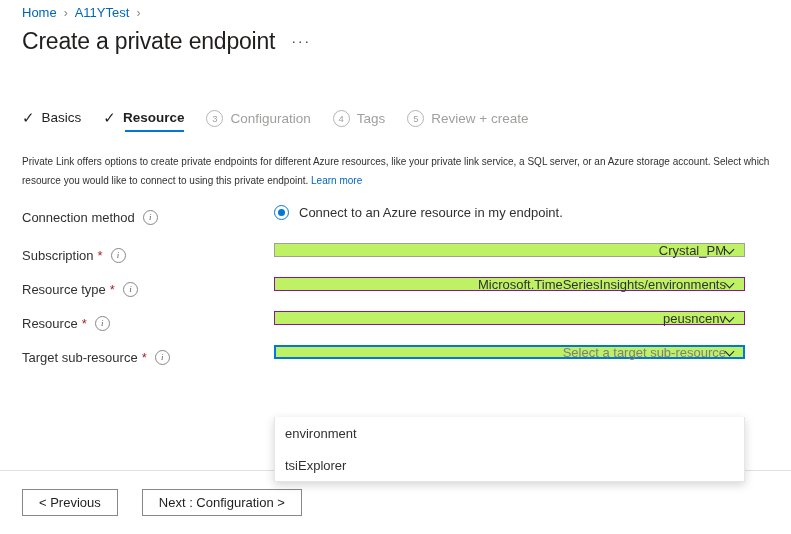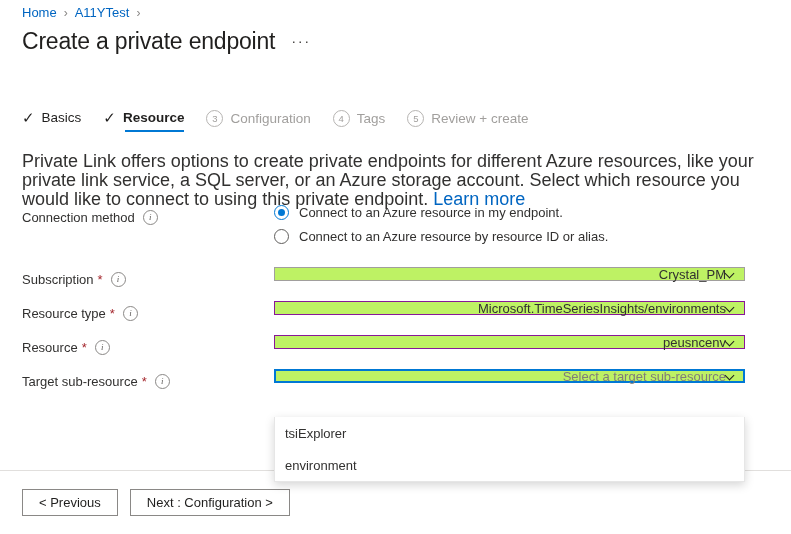--- a/index.html
+++ b/index.html
@@ -113,21 +113,21 @@
     height: 2.5px;
     background: #0078d4;
   }
 
   
   .desc {
     position: absolute;
     top: 152px;
     left: 22px;
     width: 748px;
-    font-size: 18px;
+    font-size: 10px;
     line-height: 19px;
     color: #323130;
   }
   .desc a {
     color: #0065c1;
     text-decoration: none;
     cursor: pointer;
   }
 
   
@@ -288,21 +288,21 @@
     color: #201f1e;
     font-size: 13px;
     font-family: "Liberation Sans", sans-serif;
     padding: 0 16px;
     cursor: pointer;
     display: flex;
     align-items: center;
     justify-content: center;
     box-sizing: border-box;
   }
-  .btn + .btn { margin-left: 12px; }
+  .btn + .btn { margin-left: 24px; }
 </style>
 </head>
 <body>
 
 <div class="breadcrumb">
   <span class="crumb-link">Home</span>
   <span class="crumb-sep">›</span>
   <span class="crumb-link">A11YTest</span>
   <span class="crumb-sep">›</span>
 </div>
@@ -345,24 +345,20 @@
   <div class="frow">
     <div class="flabel">
       <span>Connection method</span>
       <span class="info-icon">i</span>
     </div>
     <div class="fctrl">
       <div class="radio-line">
         <span class="radio on"></span>
         <span class="radio-text">Connect to an Azure resource in my endpoint.</span>
       </div>
-      <div class="radio-line">
-        <span class="radio"></span>
-        <span class="radio-text">Connect to an Azure resource by resource ID or alias.</span>
-      </div>
     </div>
   </div>
 
   <div class="frow" style="margin-top:12px;">
     <div class="flabel">
       <span>Subscription</span>
       <span class="req">*</span>
       <span class="info-icon">i</span>
     </div>
     <div class="fctrl">
@@ -413,20 +409,20 @@
         <span class="chev"></span>
       </div>
     </div>
   </div>
 
 </div>
 
 <div class="divider"></div>
 
 <div class="dd-panel">
+  <div class="dd-item">environment</div>
   <div class="dd-item">tsiExplorer</div>
-  <div class="dd-item">environment</div>
 </div>
 
 <div class="footer">
   <button class="btn">&lt; Previous</button>
   <button class="btn">Next : Configuration &gt;</button>
 </div>
 
 </body></html>

